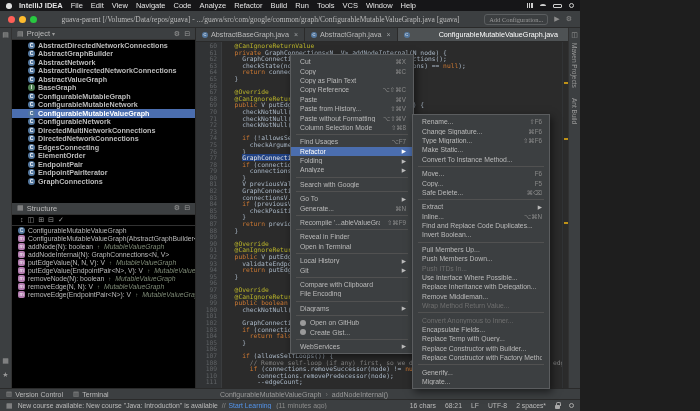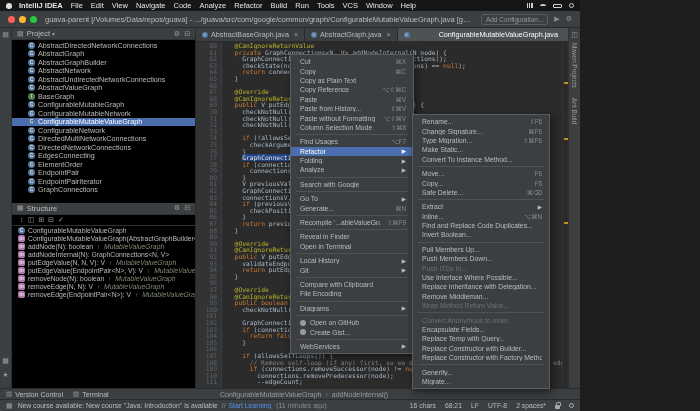--- a/index.html
+++ b/index.html
@@ -14,41 +14,41 @@
   .macbar .apple { width:6px; height:6px; border-radius:50% 50% 45% 45%; background:#dfdfdf; margin-right:7px; flex:none; }
   .macmenu-item { margin-right:8px; white-space:nowrap; }
   .macmenu-item.first { font-weight:bold; }
   .macright { margin-left:auto; display:flex; align-items:center; gap:7px; }
   .mic { display:inline-block; }
   .mic.battery { width:9px; height:4px; border:1px solid #cfcfcf; border-radius:1px; }
   .mic.wifi { width:6px; height:4px; border-top:2px solid #cfcfcf; border-radius:50% 50% 0 0; }
   .mic.dot { width:5px; height:5px; border:1px solid #cfcfcf; border-radius:50%; }
   .mic.bars { width:6px; height:5px; background:linear-gradient(to right,#cfcfcf 1px,transparent 1px,transparent 2px,#cfcfcf 2px,#cfcfcf 3px,transparent 3px,transparent 4px,#cfcfcf 4px); }
   
-  .titlebar { height:17px; background:#3C3F41; border-bottom:1px solid #2A2A2A; display:flex; align-items:center; padding:0 8px; }
+  .titlebar { height:17px; background:#3C3F41; border-bottom:1px solid #2A2A2A; display:flex; align-items:center; padding:0 8px;font-family:Liberation Serif, serif; }
   .lights { display:flex; gap:4px; flex:none; }
   .light { width:7px; height:7px; border-radius:50%; }
   .light.close { background:#FF5F57; } .light.min { background:#FEBC2E; } .light.zoom { background:#28C840; }
   .wtitle { flex:1; text-align:center; font-size:7.5px; color:#BBBBBB; white-space:nowrap; overflow:hidden; text-overflow:ellipsis; padding:0 8px; }
   .tb-right { display:flex; align-items:center; gap:6px; flex:none; }
   .runcfg { border:1px solid #5a5d5f; border-radius:3px; font-size:6.5px; color:#9a9a9a; padding:1px 4px; white-space:nowrap; }
   .tbico { font-size:7px; color:#8c8c8c; }
   
   .main { display:flex; height:360px; }
   .lstripe { width:12px; background:#3C3F41; border-right:1px solid #323232; display:flex; flex-direction:column; align-items:center; padding:3px 0; flex:none; }
   .lstripe .sico { font-size:7px; color:#9a9a9a; margin-bottom:6px; }
   .lstripe .bottomgrp { margin-top:auto; display:flex; flex-direction:column; align-items:center; }
   
   .project { width:184px; background:#000000; border-right:1px solid #2A2A2A; display:flex; flex-direction:column; flex:none; }
   .phead, .shead { height:12px; display:flex; align-items:center; font-size:7.5px; color:#BBBBBB; padding:0 5px; flex:none; background:#3C3F41; border-bottom:1px solid #323232; }
   .phead .hico, .shead .hico { margin-right:3px; font-size:7px; color:#9a9a9a; }
   .phead .chev { margin-left:2px; font-size:6px; color:#9a9a9a; }
   .phead .spacer, .shead .spacer { flex:1; }
   .phead .rico, .shead .rico, .stoolbar .rico { font-size:7px; color:#9a9a9a; margin-left:4px; }
-  .ptree { flex:1; overflow:hidden; padding-top:1px; }
+  .ptree { flex:1; overflow:hidden; padding-top:1px;font-weight:bold; }
   .trow { display:flex; align-items:center; height:8.5px; padding-left:16px; font-size:7.2px; color:#BBBBBB; white-space:nowrap; }
   .trow.sel { background:#4B6EAF; color:#FFFFFF; }
   .ic { width:7px; height:7px; border-radius:50%; font-size:5px; line-height:7px; text-align:center; color:#fff; margin-right:3px; flex:none; font-family:"Liberation Sans",sans-serif; }
   .ic.c { background:#54789F; }
   .ic.i { background:#4E8052; }
   .ic.m { background:#B27BAE; border-radius:2px; }
   .stoolbar { height:11px; display:flex; align-items:center; padding:0 4px; border-bottom:1px solid #323232; flex:none; }
   .slist { flex:1; overflow:hidden; padding-top:1px; }
   .srow { display:flex; align-items:center; height:8px; padding-left:6px; font-size:6.8px; color:#BBBBBB; white-space:nowrap; overflow:hidden; }
   .srow .sub { color:#7e8a76; font-style:italic; margin-left:4px; }
@@ -164,24 +164,20 @@
         <span>Project</span>
         <span class="chev">▾</span>
         <span class="spacer"></span>
         <span class="rico">⚙</span>
         <span class="rico">⊟</span>
       </div>
       <div class="ptree" id="ptree">
           <div class="trow">
             <span class="ic c">C</span>
             <span>AbstractDirectedNetworkConnections</span>
-          </div>
-          <div class="trow">
-            <span class="ic c">C</span>
-            <span>AbstractGraph</span>
           </div>
           <div class="trow">
             <span class="ic c">C</span>
             <span>AbstractGraphBuilder</span>
           </div>
           <div class="trow">
             <span class="ic c">C</span>
             <span>AbstractNetwork</span>
           </div>
           <div class="trow">

